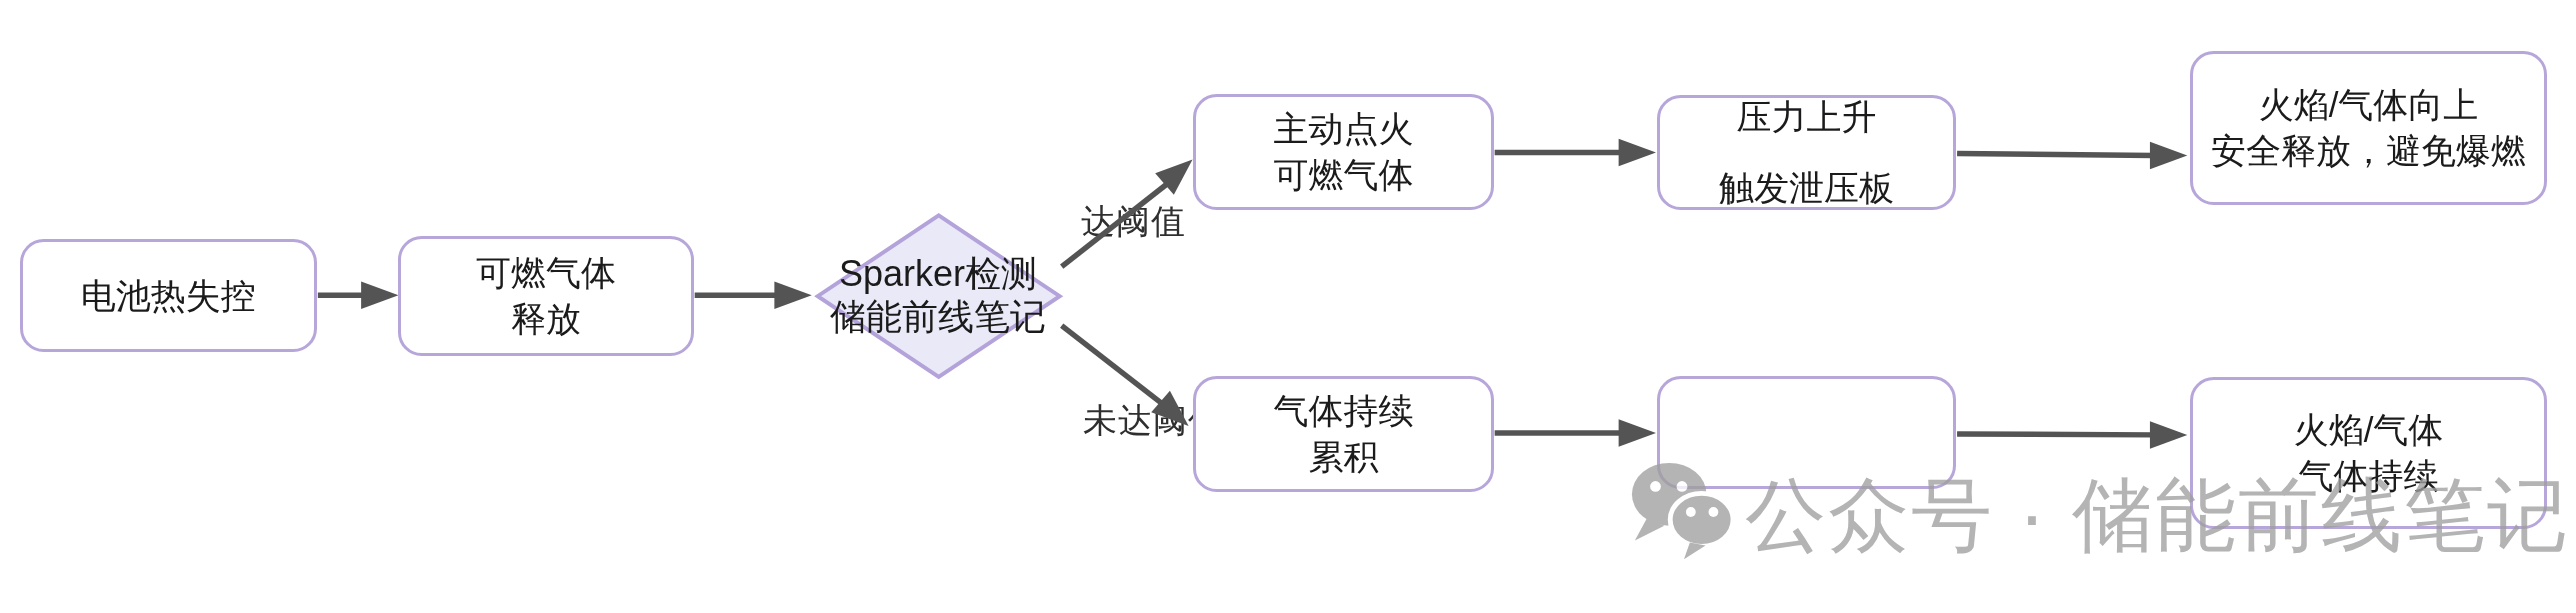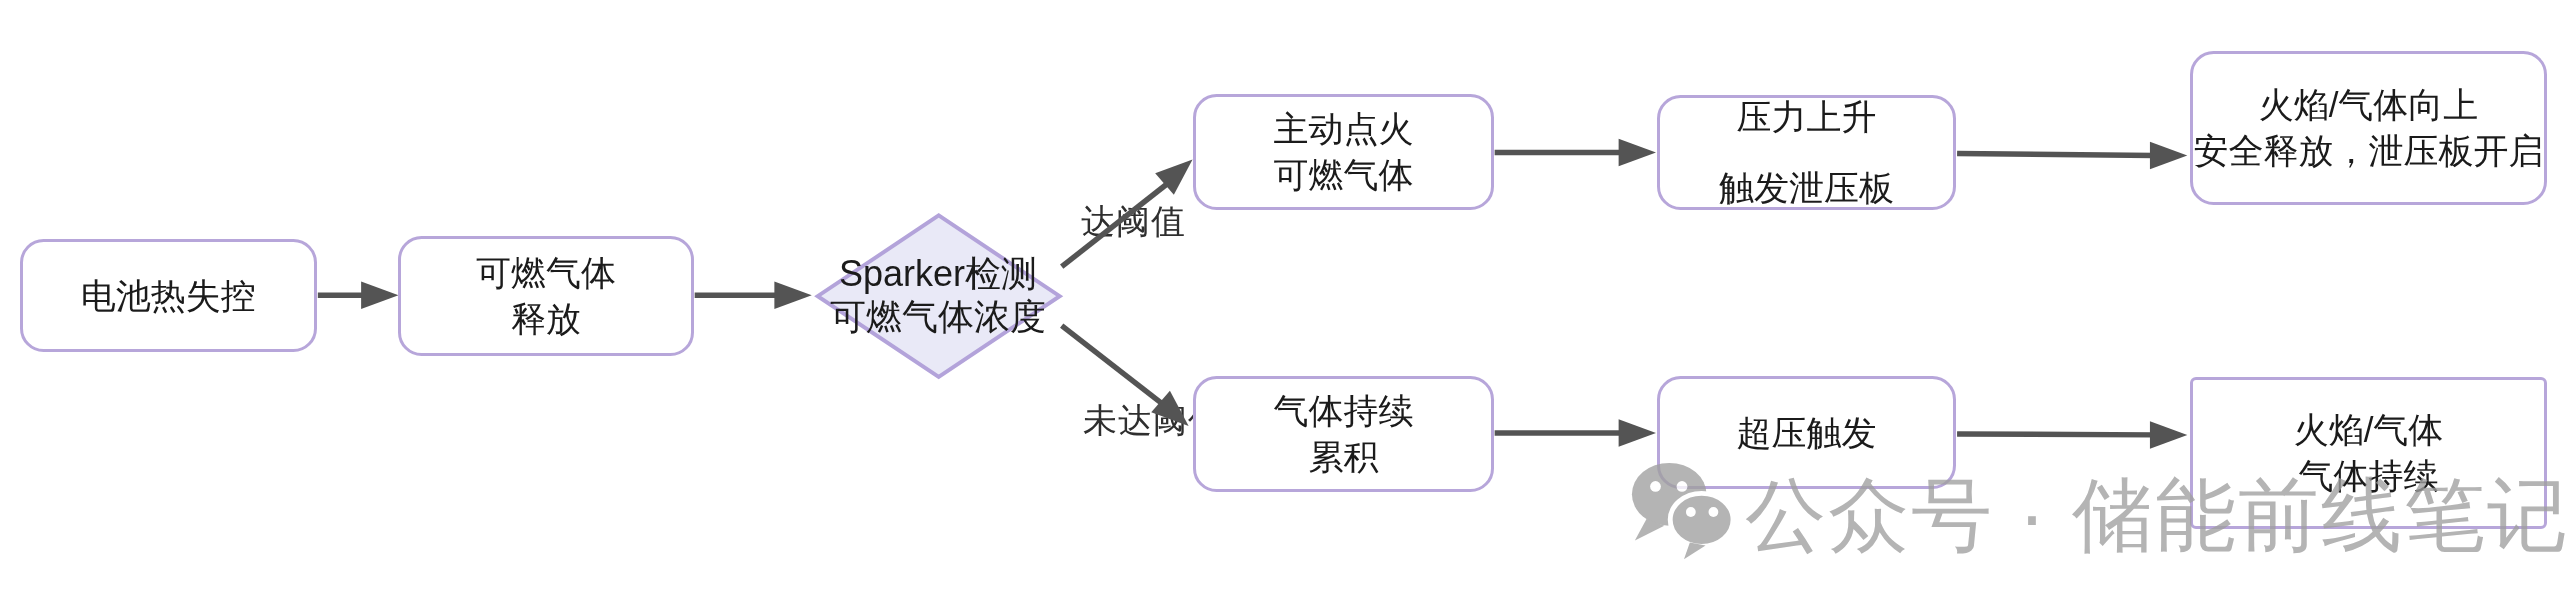--- a/index.html
+++ b/index.html
@@ -129,40 +129,39 @@
     <span>可燃气体</span>
   </div>
 
   <div class="node" style="left:1657px; top:95px; width:299px; height:115px;gap:25px;">
     <span>压力上升</span>
     <span>触发泄压板</span>
   </div>
 
   <div class="node" style="left:2190px; top:51px; width:357px; height:154px;">
     <span>火焰/气体向上</span>
-    <span>安全释放，泄压板开启</span>
+    <span>安全释放，避免爆燃</span>
   </div>
 
   <div class="node" style="left:1193px; top:376px; width:301px; height:116px;">
     <span>气体持续</span>
     <span>累积</span>
   </div>
 
   <div class="node" style="left:1657px; top:376px; width:299px; height:113px;">
-    <span>超压触发</span>
   </div>
 
-  <div class="node" style="left:2190px; top:377px; width:357px; height:152px;border-radius:6px;">
+  <div class="node" style="left:2190px; top:377px; width:357px; height:152px;">
     <span>火焰/气体</span>
     <span>气体持续</span>
   </div>
 
   <div class="diamond-text">
     <span>Sparker检测</span>
-    <span>可燃气体浓度</span>
+    <span>储能前线笔记</span>
   </div>
 
   <div class="watermark">
     <svg class="watermark-icon" width="123" height="108" viewBox="0 0 125 110">
       <g fill="#9f9f9f">
         <ellipse cx="50" cy="37" rx="38" ry="32"></ellipse>
         <polygon points="27,62 15,84 45,69"></polygon>
       </g>
       <circle cx="36" cy="29" r="5.5" fill="#ffffff"></circle>
       <circle cx="63" cy="29" r="5.5" fill="#ffffff"></circle>

